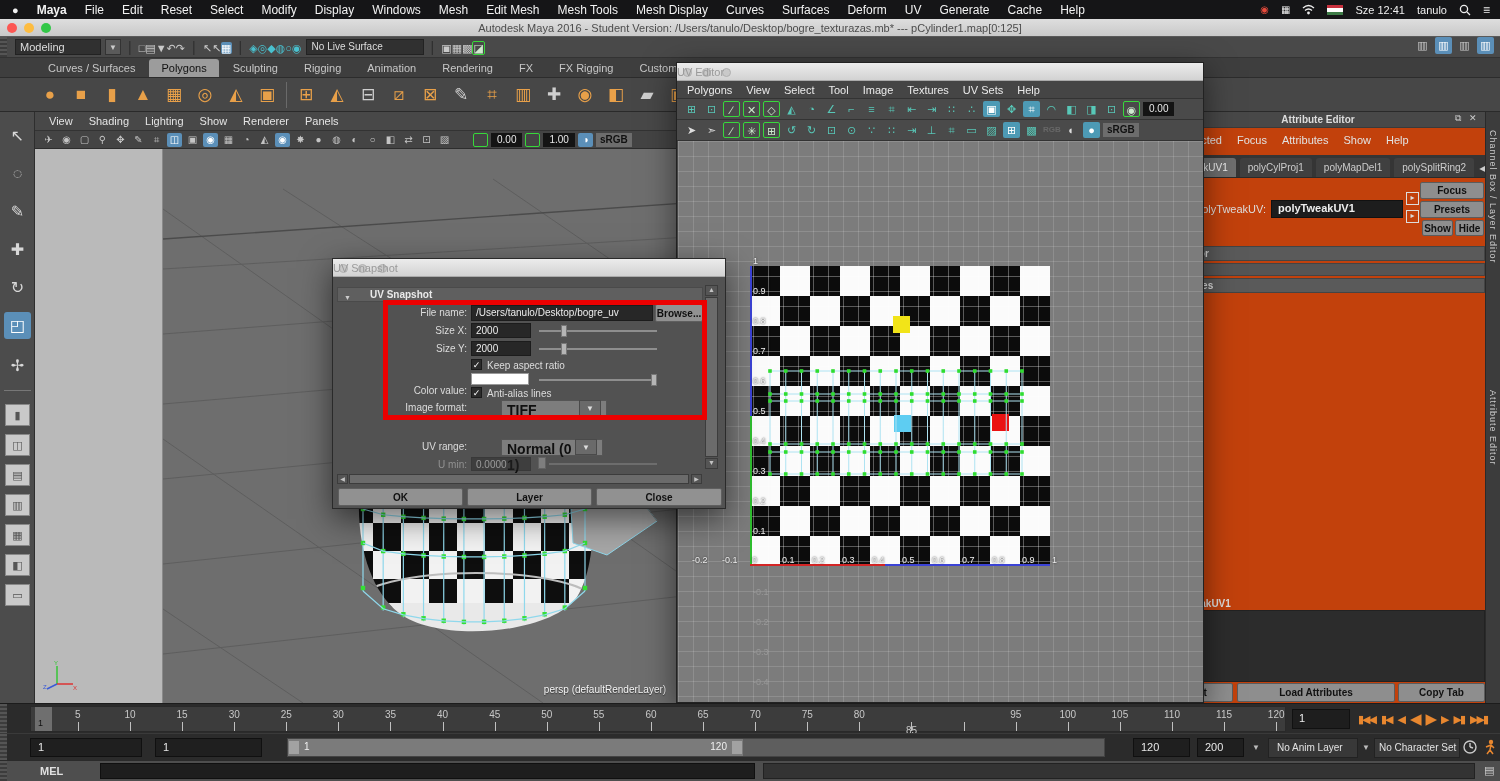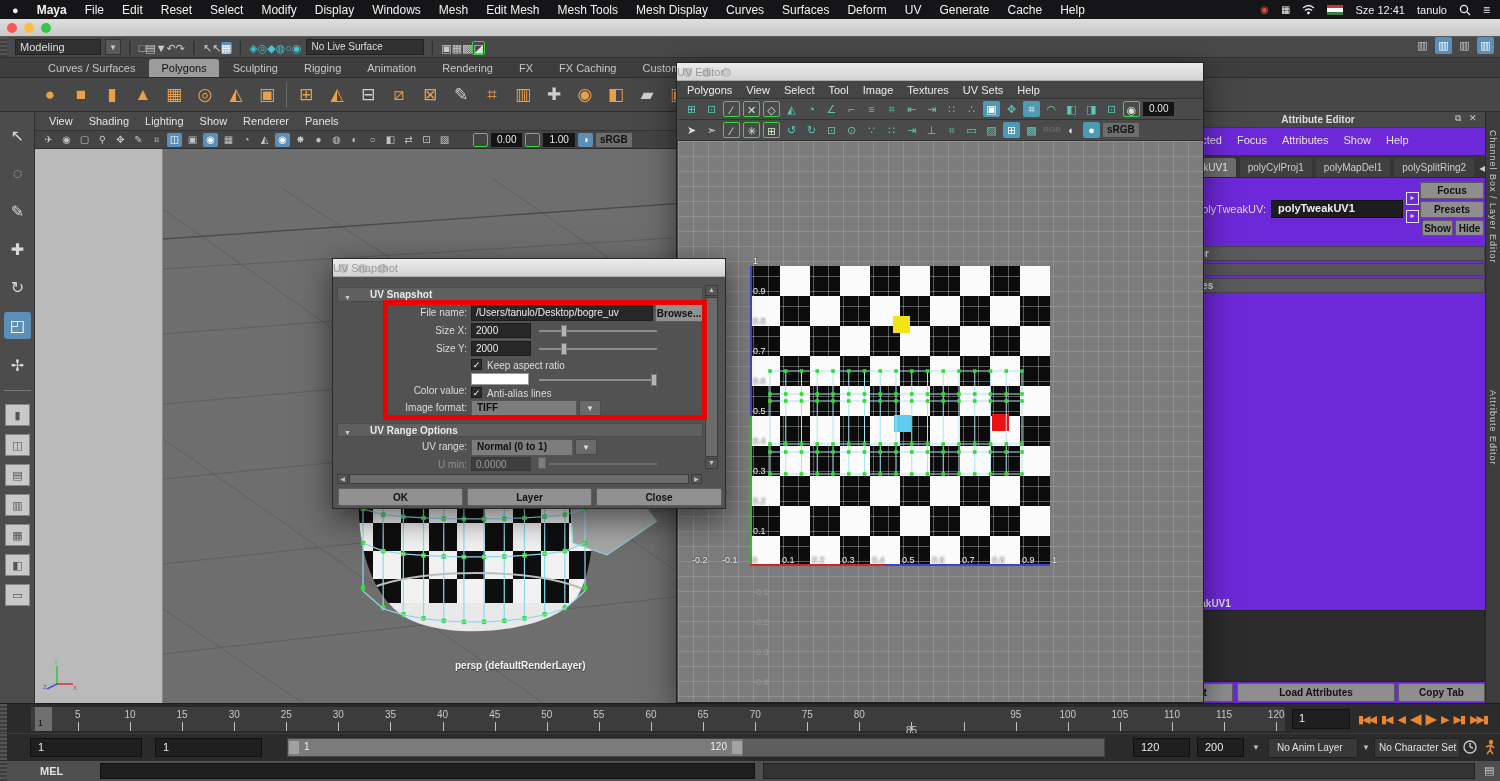--- a/index.html
+++ b/index.html
@@ -50,24 +50,24 @@
 
   
   #viewport { left:35px; top:112px; width:1115px; height:591px; background:#6e6e6e; z-index:1; overflow:hidden; }
   #panelmenus { position:absolute; left:0; top:0; width:1115px; height:19px; background:#484848; border-bottom:1px solid #333; display:flex; gap:16px; align-items:center; padding-left:14px; font-size:11px; color:#e4e4e4; }
   #paneltools { position:absolute; left:0; top:19px; width:1115px; height:18px; background:#444; border-bottom:1px solid #2d2d2d; display:flex; gap:3px; align-items:center; padding-left:6px; }
   .pico { width:15px; height:14px; font-size:10px; color:#c4c4c4; text-align:center; line-height:14px; }
   .pico.hl { background:#5b8fb8; color:#fff; border-radius:2px; }
   .nfield { height:14px; background:#141414; color:#e8e8e8; font-size:10px; padding:0 6px; line-height:14px; }
   .srgbbox { height:14px; background:#6d6d6d; color:#111; font-size:10px; padding:0 4px; line-height:14px; font-weight:bold; }
   #toolpanel { position:absolute; left:0; top:37px; width:128px; height:554px; background:#bababa; border-right:1px solid #8a8a8a; }
-  #persplabel { position:absolute; left:420px; top:548px; width:300px; color:#f4f4f4; font-size:10px; font-weight:bold; text-shadow:0 1px 1px #333; }
-
-  
-  #rightdock { left:1150px; top:112px; width:350px; height:591px; background:#6d28d9; border-left:1px solid #252525; z-index:2; }
+  #persplabel { position:absolute; left:420px; top:572px; width:300px; text-align:center; color:#f4f4f4; font-size:10px; font-weight:normal; text-shadow:0 1px 1px #333; }
+
+  
+  #rightdock { left:1150px; top:112px; width:350px; height:591px; background:#c2410c; border-left:1px solid #252525; z-index:2; }
   #aeheader { position:absolute; left:0; top:0; width:334px; height:16px; background:#484848; border-bottom:1px solid #3a3a3a; color:#ddd; font-size:10px; font-weight:bold; text-align:center; line-height:16px; }
   #aemenus { position:absolute; left:0; top:17px; width:334px; height:22px; display:flex; gap:15px; align-items:center; padding-left:8px; font-size:11px; color:#e2e2e2; }
   #aetabs { position:absolute; left:0; top:43px; width:334px; height:23px; background:#353535; border-bottom:1px solid #2a2a2a; display:flex; align-items:flex-end; gap:4px; padding-left:2px; }
   .aetab { font-size:10px; color:#ccc; padding:4px 8px; background:#404040; border-radius:3px 3px 0 0; white-space:nowrap; }
   .aetab.active { background:#6e6e6e; color:#f0f0f0; }
   .aearrow { color:#ccc; font-size:8px; padding:4px 1px; }
   .aebtn { position:absolute; background:#8e8e8e; border:1px solid #5c5c5c; border-radius:2px; color:#111; font-size:10px; font-weight:bold; text-align:center; }
   .aesection { position:absolute; left:4px; width:330px; background:#5a5a5a; border:1px solid #444; color:#ddd; font-size:10px; font-weight:bold; padding-left:10px; }
   #aeside { position:absolute; left:334px; top:0; width:16px; height:591px; background:#3c3c3c; border-left:1px solid #2a2a2a; }
   .vtext { position:absolute; left:2px; writing-mode:vertical-rl; font-size:9px; color:#ccc; letter-spacing:1px; white-space:nowrap; }
@@ -98,21 +98,21 @@
   #dialog { left:332px; top:258px; width:394px; height:251px; background:#525252; border:1px solid #2a2a2a; box-shadow:0 10px 30px rgba(0,0,0,.55); z-index:20; }
   .dsection { position:absolute; left:4px; width:366px; height:15px; background:#5f5f5f; border:1px solid #4a4a4a; color:#e9e9e9; font-size:10px; font-weight:bold; padding-left:18px; line-height:14px; }
   .dtri { position:absolute; left:6px; top:3px; font-size:7px; color:#ccc; }
   .dlabel { position:absolute; left:8px; width:126px; text-align:right; font-size:10px; color:#dcdcdc; }
   .dfield { position:absolute; background:#272727; border:1px solid #1c1c1c; color:#ececec; font-size:10px; padding:1px 4px; }
   .dbtn { position:absolute; background:#919191; border:1px solid #5f5f5f; border-radius:2px; color:#101010; font-size:10px; font-weight:bold; text-align:center; }
   .slidertrack { position:absolute; height:2px; background:#8e8e8e; }
   .sliderhandle { position:absolute; width:6px; height:12px; background:#b5b5b5; border:1px solid #777; }
   .dcheck { position:absolute; width:11px; height:11px; background:#2b2b2b; border:1px solid #1a1a1a; color:#fff; font-size:9px; line-height:10px; text-align:center; }
   .dchecklabel { position:absolute; font-size:10px; color:#dcdcdc; }
-  .ddfield { position:absolute; background:#7d7d7d; border:1px solid #555; color:#101010; font-size:10px; font-weight:bold; padding:1px 5px; }
+  .ddfield { position:absolute; background:#7d7d7d; border:1px solid #555; color:#101010; font-size:14px; font-weight:bold; padding:1px 5px;margin-left:30px; }
   .ddarrow { position:absolute; width:22px; height:16px; background:#6a6a6a; border:1px solid #4a4a4a; color:#ddd; font-size:8px; text-align:center; line-height:15px; }
   .dim { opacity:.45; }
   #redbox { left:383px; top:300px; width:324px; height:120px; border:5px solid #ec0000; z-index:22; }
 
   
   .sbv { position:absolute; background:#555; border:1px solid #3c3c3c; }
   .sbarrow { color:#c3c3c3; font-size:7px; text-align:center; }
 
   
   #timeline { left:0; top:703px; width:1500px; height:30px; background:#2b2b2b; border-top:1px solid #1c1c1c; z-index:28; }
@@ -184,20 +184,21 @@
           <line x1="8" y1="8" x2="11" y2="11" stroke="#eee" stroke-width="1.3"></line>
         </svg>
       <span style="font-size:12px">≡</span>
     </span>
   </div>
 
   <div id="titlebar" class="abs">
     <span class="tl" style="background:#fc5753"></span>
     <span class="tl" style="background:#fdbc40"></span>
     <span class="tl" style="background:#33c748"></span>
+    <span id="wintitle">Autodesk Maya 2016 - Student Version: /Users/tanulo/Desktop/bogre_texturazas.mb* --- pCylinder1.map[0:125]</span>
   </div>
 
   <div id="statusline" class="abs">
     <span class="grip"></span>
     <span id="modefield">Modeling</span>
     <span class="ddbtn">▼</span>
     <span class="sep">|</span>
       <span id="g-file"><span class="sico ">□</span><span class="sico ">▤</span><span class="sico ">▼</span><span class="sico ">↶</span><span class="sico ">↷</span></span>
     <span class="sep">|</span>
       <span id="g-sel"><span class="sico ">↖</span><span class="sico ">↖</span><span class="sico  hl">▦</span></span>
@@ -215,21 +216,21 @@
     </div>
 
   <div id="shelftabs" class="abs">
       <span class="shtab">Curves / Surfaces</span>
       <span class="shtab active">Polygons</span>
       <span class="shtab">Sculpting</span>
       <span class="shtab">Rigging</span>
       <span class="shtab">Animation</span>
       <span class="shtab">Rendering</span>
       <span class="shtab">FX</span>
-      <span class="shtab">FX Caching</span>
+      <span class="shtab">FX Rigging</span>
       <span class="shtab">Custom</span>
       <span class="shtab">XGen</span>
     </div>
   <div id="shelfgear">⚙</div>
   <div id="shelficons" class="abs">
       <span class="shico">●</span>
       <span class="shico">■</span>
       <span class="shico">▮</span>
       <span class="shico">▲</span>
       <span class="shico">▦</span>
@@ -777,21 +778,20 @@
     <div class="slidertrack" style="left:206px;top:120px;width:118px"></div>
     <div class="sliderhandle" style="left:318px;top:115px"></div>
 
     <div class="dcheck" style="left:138px;top:128px">✓</div>
     <div class="dchecklabel" style="left:154px;top:129px">Anti-alias lines</div>
 
     <div class="dlabel" style="top:143px">Image format:</div>
     <div class="ddfield" style="left:138px;top:141px;width:106px;height:17px">TIFF</div>
     <div class="ddarrow" style="left:246px;top:141px">▼</div>
 
-    <div class="dsection" style="top:164px;height:14px;line-height:13px"><span class="dtri" style="top:2px">▼</span><span style="margin-left:14px">UV Range Options</span></div>
 
     <div class="dlabel" style="top:182px">UV range:</div>
     <div class="ddfield" style="left:138px;top:180px;width:102px;height:17px">Normal (0 to 1)</div>
     <div class="ddarrow" style="left:242px;top:180px">▼</div>
 
     <div class="dlabel dim" style="top:200px">U min:</div>
     <div class="dfield dim" style="left:138px;top:198px;width:60px;height:14px">0.0000</div>
     <div class="sliderhandle dim" style="left:205px;top:198px;width:8px"></div>
     <div class="slidertrack dim" style="left:216px;top:204px;width:108px"></div>
 

